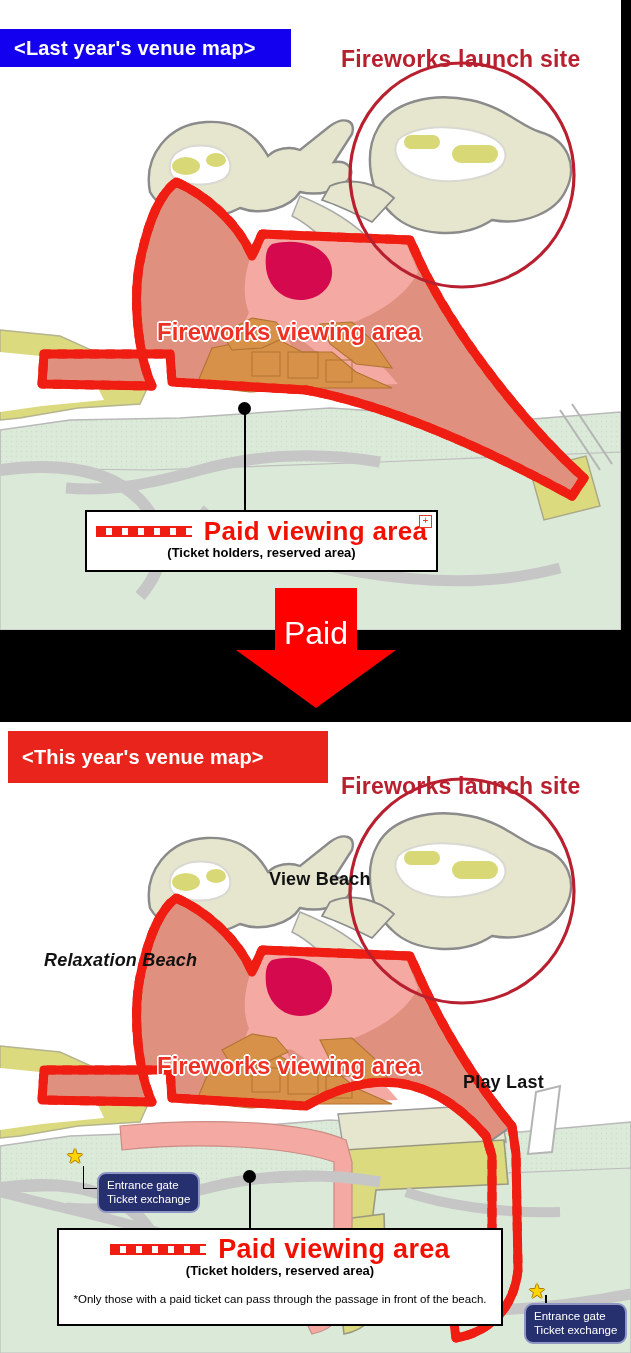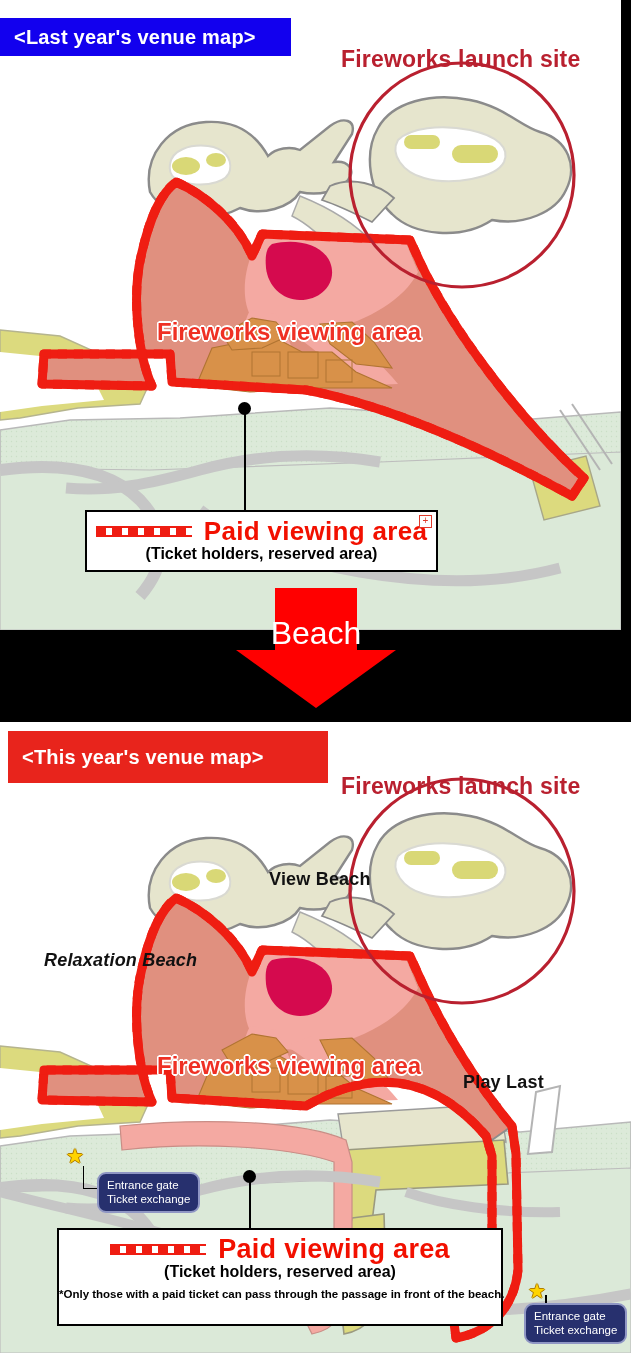--- a/index.html
+++ b/index.html
@@ -11,21 +11,21 @@
   
   .map-panel{position:absolute;overflow:hidden;background:#ffffff;}
   #map-top{left:0;top:0;width:621px;height:630px;}
   #map-bottom{left:0;top:722px;width:631px;height:631px;}
   .map-svg{position:absolute;left:0;top:0;display:block;}
 
   
   .banner{position:absolute;display:flex;align-items:center;
           padding:0 14px;box-sizing:border-box;color:#fff;
           font-weight:bold;letter-spacing:.2px;white-space:nowrap;}
-  #banner-last{left:0;top:18px;width:291px;height:38px;background:#1200ee;font-size:20px;}
+  #banner-last{left:0;top:29px;width:291px;height:38px;background:#1200ee;font-size:20px;}
   #banner-this{left:8px;top:731px;width:320px;height:52px;background:#e8241c;font-size:20px;}
 
   
   .launch-label{position:absolute;color:#b9202f;font-weight:bold;
                 font-size:23px;white-space:nowrap;letter-spacing:.2px;}
   #launch-top{left:341px;top:46px;}
   #launch-bottom{left:341px;top:773px;}
 
   
   .viewing-label{position:absolute;font-weight:bold;font-size:24px;color:#ef3024;
@@ -53,22 +53,22 @@
   .legend-swatch{width:96px;height:11px;position:relative;flex:none;}
   .legend-swatch::before,.legend-swatch::after{
         content:"";position:absolute;left:0;right:0;height:2px;background:#ef1d12;}
   .legend-swatch::before{top:0;}
   .legend-swatch::after{bottom:0;}
   .legend-swatch .dashes{position:absolute;left:0;right:0;top:2px;bottom:2px;
         background:repeating-linear-gradient(to right,#ef1d12 0 10px,#fff 10px 16px);}
   .legend-title{color:#f21000;font-weight:bold;font-size:26px;white-space:nowrap;
                 letter-spacing:.3px;}
   #legend-bottom .legend-title{font-size:27px;}
-  .legend-sub{text-align:center;font-weight:bold;font-size:16px;color:#000;margin-top:-2px;}
-  .legend-note{text-align:center;font-weight:bold;font-size:11.5px;color:#000;margin-top:7px;
+  .legend-sub{text-align:center;font-weight:bold;font-size:13px;color:#000;margin-top:-2px;}
+  .legend-note{text-align:center;font-weight:normal;font-size:11.5px;color:#000;margin-top:15px;
                white-space:nowrap;}
   .plus-badge{position:absolute;right:4px;top:3px;width:11px;height:11px;
               border:1px solid #e03a2a;color:#e03a2a;font-size:10px;line-height:9px;
               text-align:center;background:#fff;}
 
   
   .leader{position:absolute;background:#000;width:2px;}
   #leader-top{left:244px;top:409px;height:102px;}
   #leader-bottom{left:249px;top:1177px;height:52px;}
   .leader-dot{position:absolute;width:13px;height:13px;border-radius:50%;background:#000;}
@@ -200,21 +200,21 @@
       <span class="legend-title">Paid viewing area</span>
     </div>
     <div class="legend-sub">(Ticket holders, reserved area)</div>
     <span class="plus-badge">+</span>
   </div>
 
   <div id="after-arrow">
     <svg width="160" height="120" viewBox="0 0 160 120">
       <polygon points="39,0 121,0 121,62 160,62 80,120 0,62 39,62" fill="#ff0000"></polygon>
     </svg>
-    <div class="arrow-text">Beach</div>
+    <div class="arrow-text">Paid</div>
   </div>
 
   <div class="map-panel" id="map-bottom">
     <svg class="map-svg" width="631" height="631" viewBox="0 0 631 631">
       <defs>
         <pattern id="dotsB" width="5" height="5" patternUnits="userSpaceOnUse">
           <rect width="5" height="5" fill="#dcead9"></rect>
           <circle cx="1.5" cy="1.5" r="0.7" fill="#cadfc6"></circle>
         </pattern>
       </defs>

